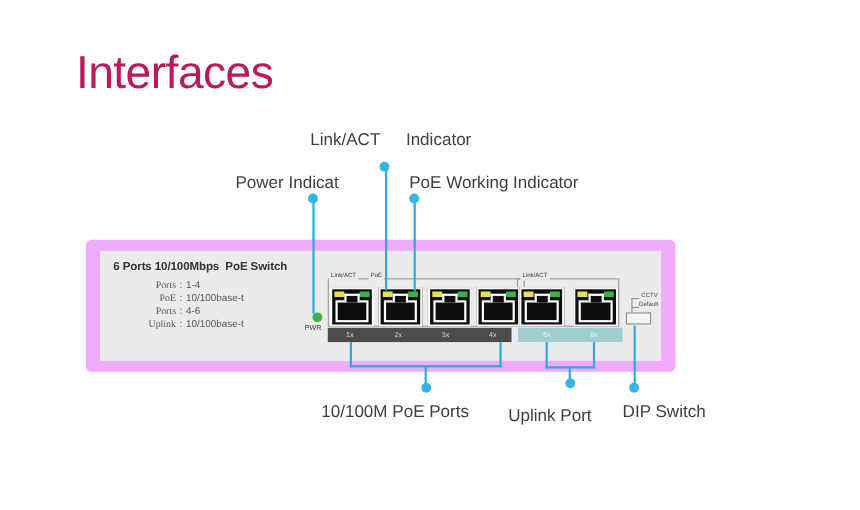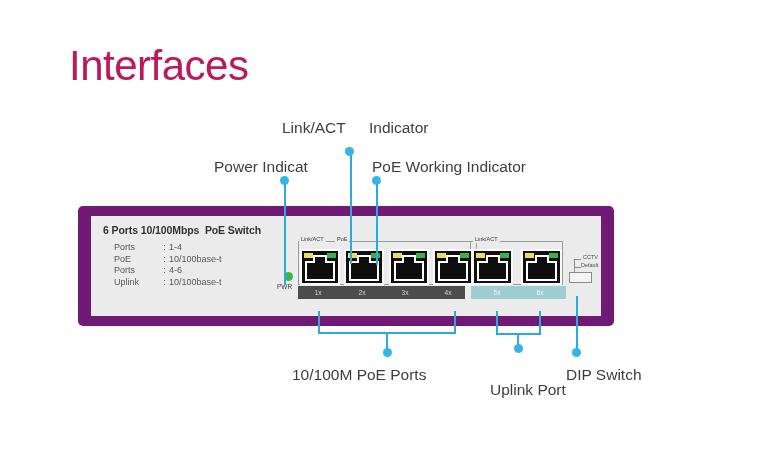--- a/index.html
+++ b/index.html
@@ -10,26 +10,26 @@
   .abs{position:absolute;}
   
   .page-title{font-size:42px;font-weight:400;color:#be185d;letter-spacing:-0.5px;}
   
   .callout-label{font-size:15.5px;line-height:17px;color:#3e3e3e;white-space:nowrap;}
   
   .vline{position:absolute;width:2px;background:#29abe2;z-index:8;}
   .hline{position:absolute;height:2px;background:#29abe2;z-index:8;}
   .dot{position:absolute;width:9px;height:9px;border-radius:50%;background:#35b5e6;z-index:9;}
   
-  .bezel{position:absolute;left:78px;top:206px;width:536px;height:120px;background:#701a75;border-radius:5px;z-index:1;}
+  .bezel{position:absolute;left:78px;top:218px;width:536px;height:120px;background:#f0abfc;border-radius:5px;z-index:1;}
   .face{position:absolute;left:13px;top:10px;right:13px;bottom:10px;background:#ebebeb;}
   .device-title{position:absolute;left:12px;top:8px;font-size:10.5px;font-weight:700;color:#323232;letter-spacing:-0.1px;white-space:pre;}
   .specs{position:absolute;left:23px;top:26px;font-size:9px;line-height:11.6px;color:#565656;}
   .spec-row{white-space:nowrap;}
-  .spec-label{display:inline-block;width:46px;text-align:left;}
+  .spec-label{display:inline-block;width:46px;text-align:right;font-family:Liberation Serif, serif;}
   .spec-sep{display:inline-block;width:9px;text-align:center;}
   .pwr-led{position:absolute;left:193px;top:56px;width:9px;height:9px;border-radius:50%;background:#3bb54a;z-index:7;}
   .pwr-label{position:absolute;left:186px;top:67px;font-size:6.5px;line-height:7px;color:#3a3a3a;}
   .pgroup{position:absolute;top:25px;height:44px;border:1px solid #9b9b9b;box-sizing:border-box;}
   .pgroup-label{position:absolute;top:20px;font-size:5.5px;line-height:7px;color:#3a3a3a;background:#ebebeb;padding:0 2px;z-index:3;white-space:nowrap;}
   .port{position:absolute;top:33px;width:40px;height:36px;background:#0e0e0e;border:2px solid #fafafa;box-sizing:border-box;z-index:2;}
   .led{position:absolute;top:2px;width:9px;height:5px;}
   .led-y{left:2px;background:#e8df52;}
   .led-g{right:2px;background:#35b44a;}
   .opening{position:absolute;left:3px;right:3px;top:10px;bottom:2px;border:2px solid #ffffff;z-index:1;}
@@ -154,16 +154,16 @@
   <span class="vline" style="left:496px;top:311px;height:24px;"></span>
   <span class="vline" style="left:539px;top:311px;height:24px;"></span>
   <span class="hline" style="left:496px;top:333px;width:45px;"></span>
   <span class="vline" style="left:517px;top:333px;height:13px;"></span>
   <span class="dot" style="left:514px;top:344px;"></span>
 
   <span class="vline" style="left:576px;top:296px;height:54px;"></span>
   <span class="dot" style="left:572px;top:348px;"></span>
 
   <span class="abs callout-label" style="left:292px;top:366px;">10/100M PoE Ports</span>
-  <span class="abs callout-label" style="left:462px;top:381px;margin-left:28px;">Uplink Port</span>
+  <span class="abs callout-label" style="left:462px;top:370px;">Uplink Port</span>
   <span class="abs callout-label" style="left:566px;top:366px;text-align:center;">DIP Switch</span>
 
 </div>
 
 </body></html>

